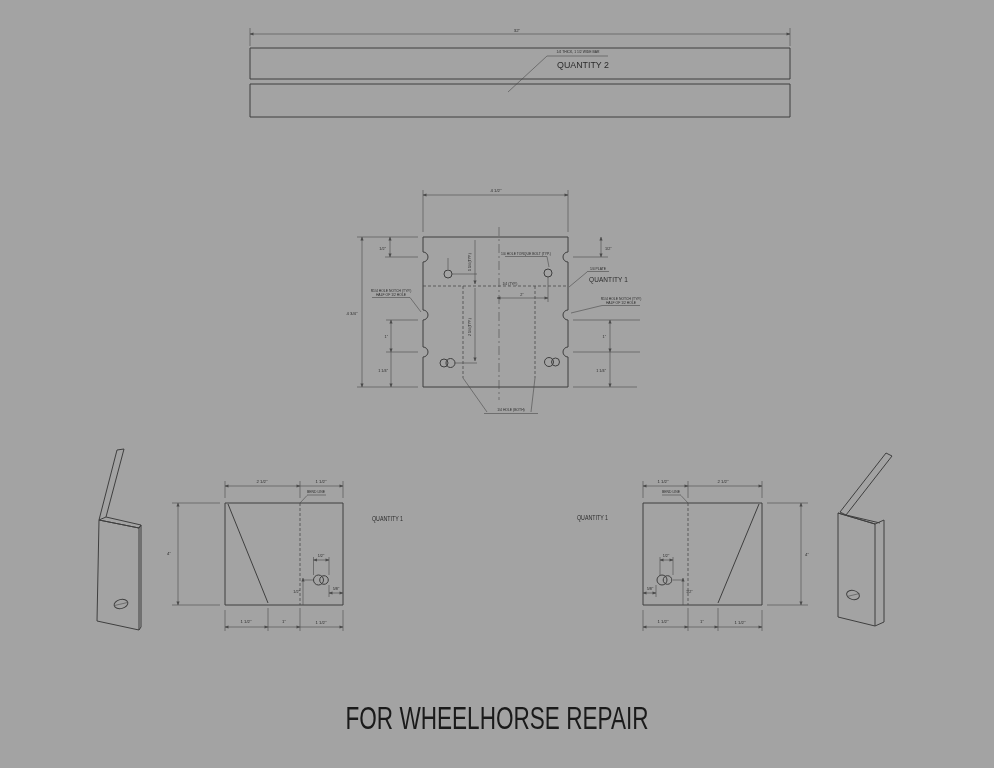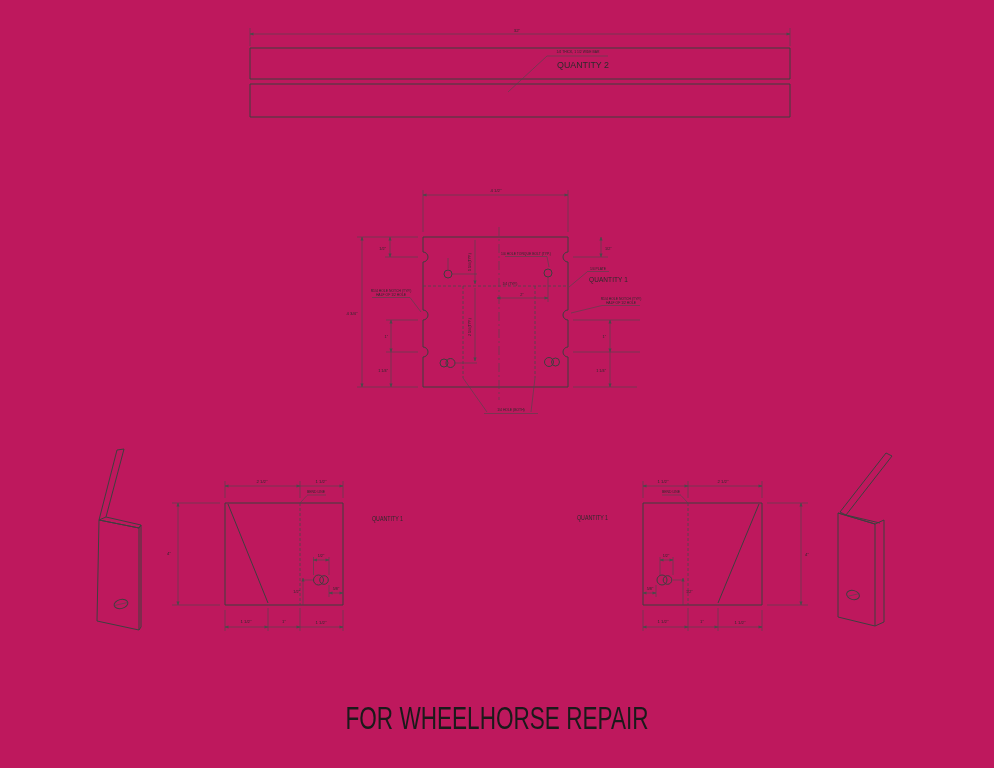--- a/index.html
+++ b/index.html
@@ -1,16 +1,16 @@
 <!DOCTYPE html>
 <html><head>
 <meta charset="utf-8">
 <style>
   html,body{margin:0;padding:0;background:#fff;}
-  .page{position:relative;width:994px;height:768px;background:#be185d;
+  .page{position:relative;width:994px;height:768px;background:#a3a3a3;
         outline:1px solid #e6e6e6;overflow:hidden;
         font-family:"Liberation Sans",sans-serif;}
   svg{display:block;}
   .obj{stroke:#3f3f3f;stroke-width:1;fill:none;stroke-linejoin:round;}
   .thin{stroke:#4a4a4a;stroke-width:.6;fill:none;}
   .dim{stroke:#4a4a4a;stroke-width:.6;fill:none;}
   .hid{stroke:#4a4a4a;stroke-width:.8;fill:none;stroke-dasharray:3 2;}
   .cen{stroke:#4a4a4a;stroke-width:.6;fill:none;stroke-dasharray:9 3 2 3;}
   text{fill:#2b2b2b;font-family:"Liberation Sans",sans-serif;}
   .t3{font-size:3.4px;}

